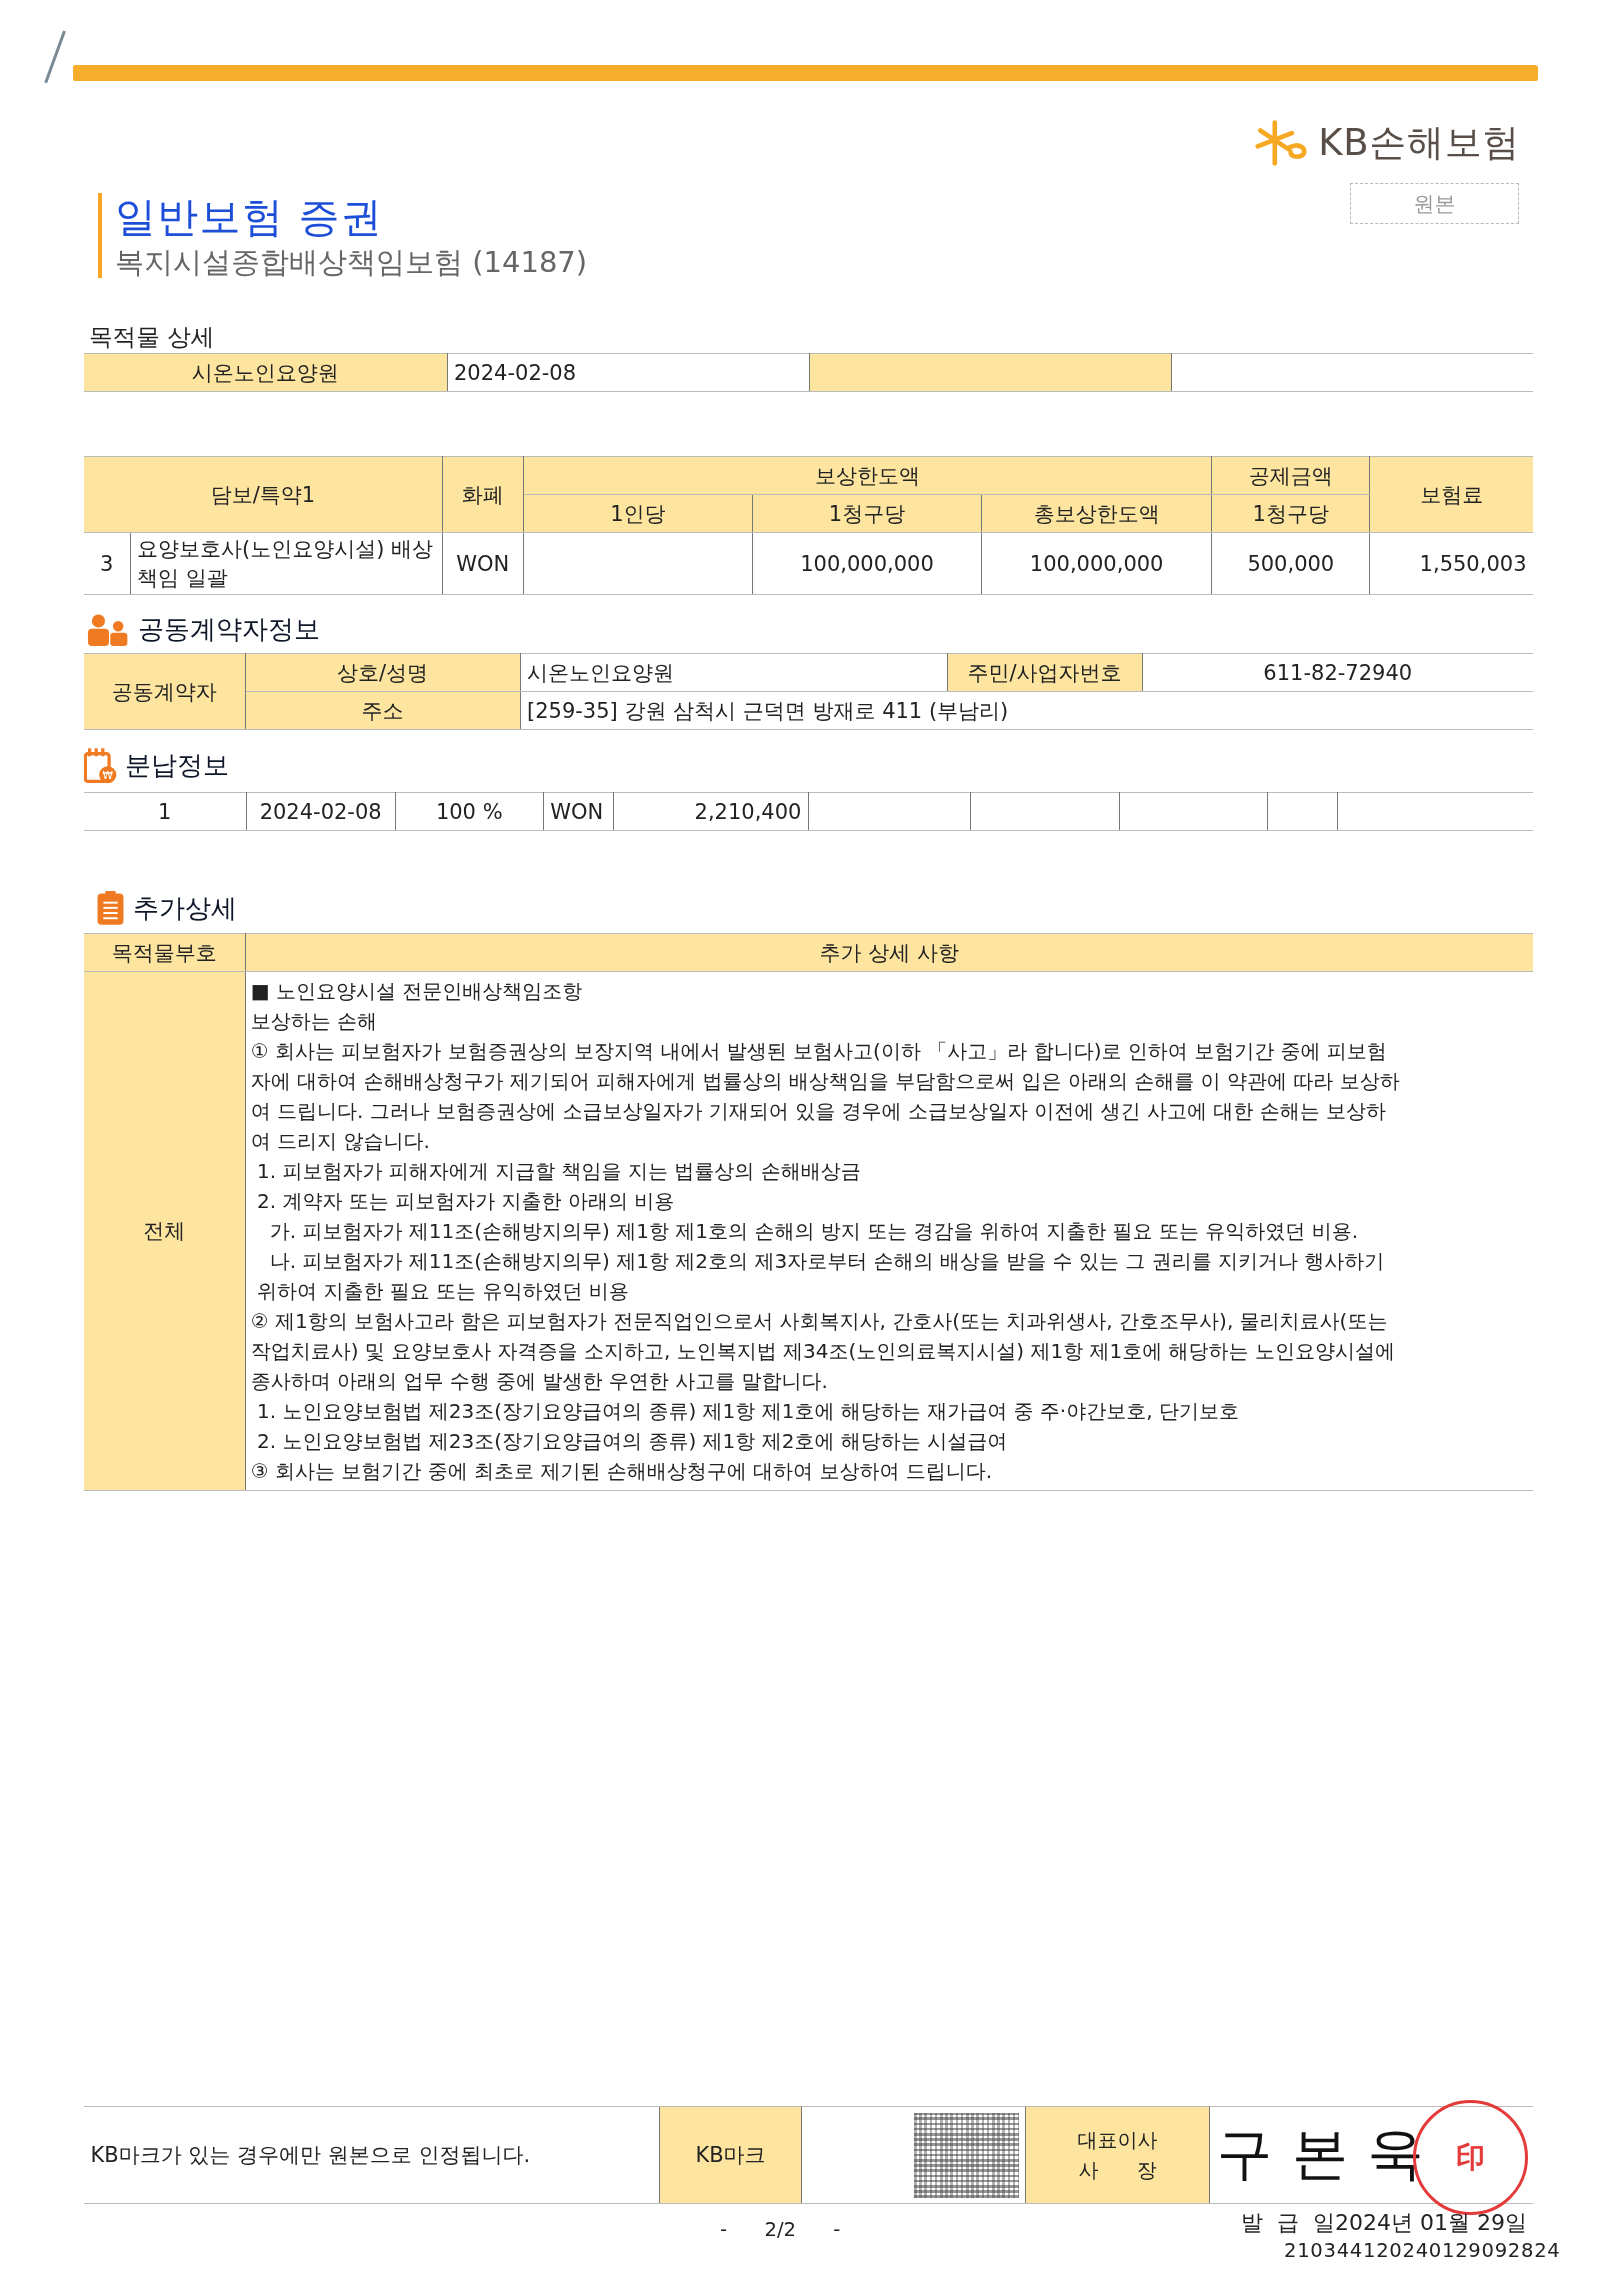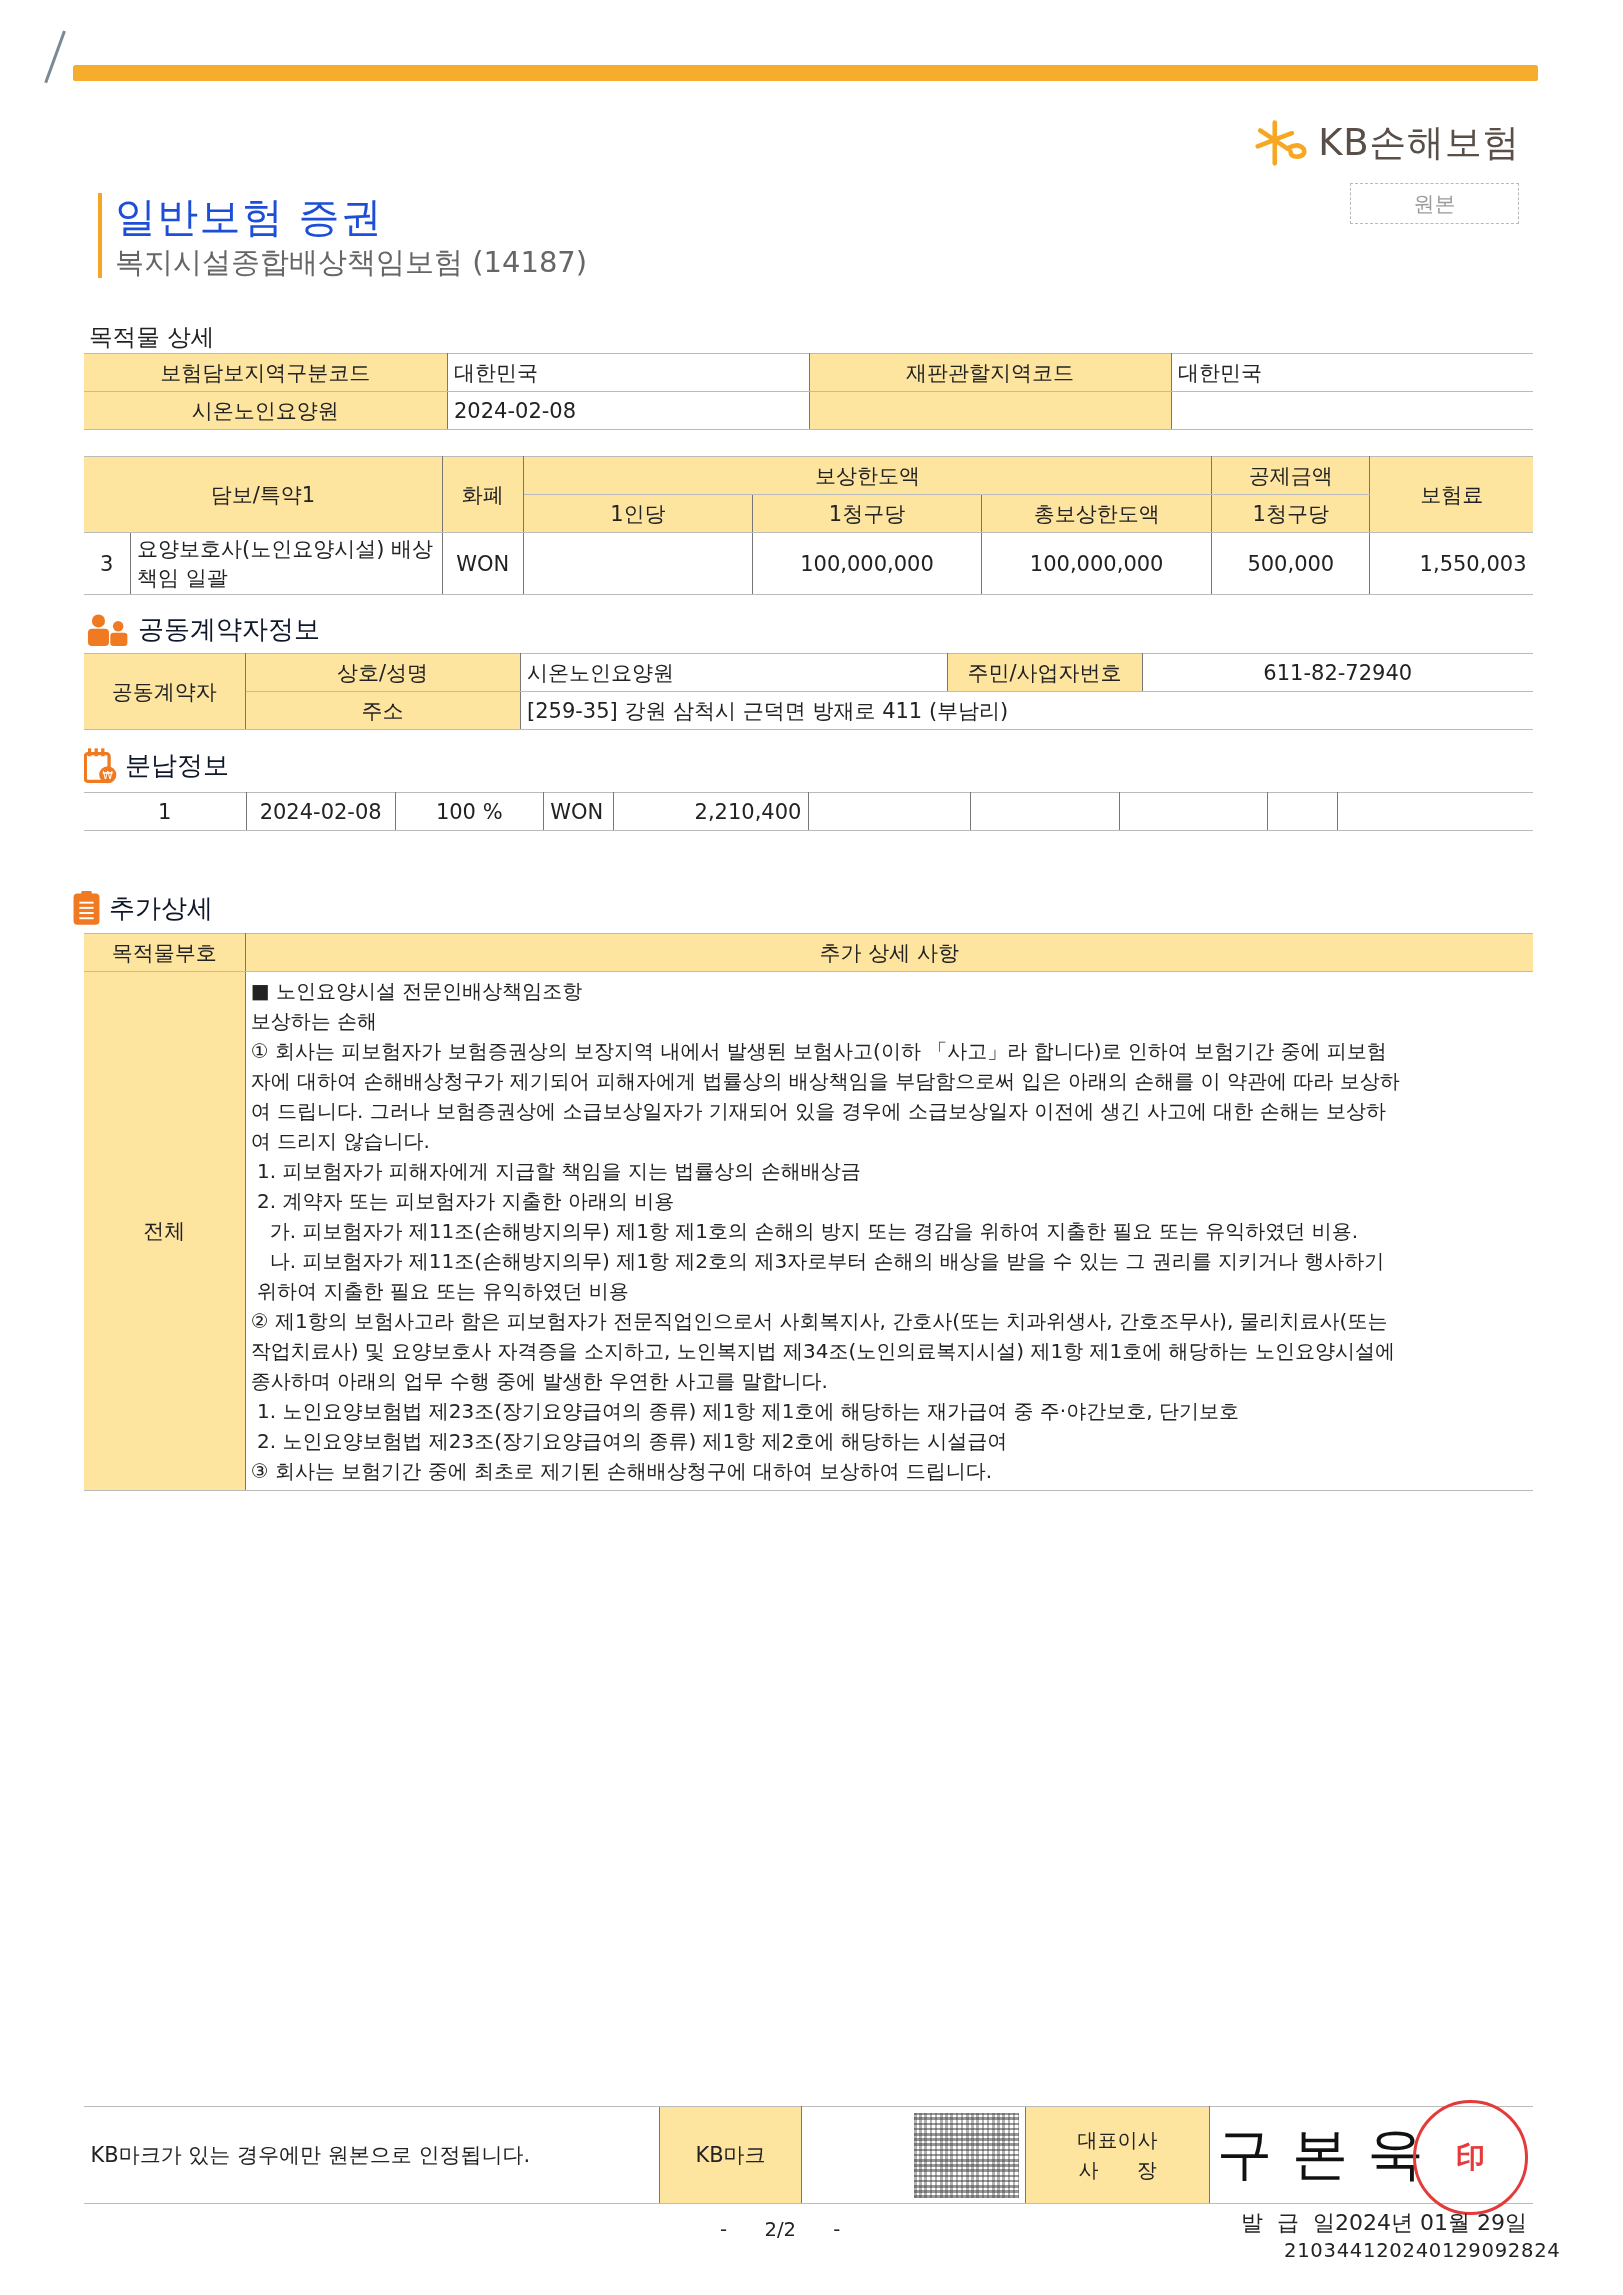--- a/index.html
+++ b/index.html
@@ -67,26 +67,20 @@
 
 <div class="abs sec-label" style="left:89px; top:321px;">목적물 상세</div>
 <table style="left:84px; top:353px; width:1449px;">
   <colgroup>
       <col style="width:363px">
       <col style="width:362px">
       <col style="width:362px">
       <col style="width:362px">
     </colgroup>
   <tbody>
-      <tr style="height:38px;">
-    <td class="hd">보험담보지역구분코드</td>
-    <td class="val">대한민국</td>
-    <td class="hd">재판관할지역코드</td>
-    <td class="val">대한민국</td>
-  </tr>
   <tr style="height:38px;">
     <td class="hd">시온노인요양원</td>
     <td class="val">2024-02-08</td>
     <td class="hd"></td>
     <td class="val"></td>
   </tr>
 </tbody>
   </table>
 
 <table style="left:84px; top:456px; width:1449px;">
@@ -196,21 +190,21 @@
     <td class="r">2,210,400</td>
     <td class="c"></td>
     <td class="c"></td>
     <td class="c"></td>
     <td></td>
     <td class="r"></td>
   </tr>
 </tbody>
   </table>
 
-<div class="abs sec-heading" style="left:72px; top:891px;align-items:center;">
+<div class="abs sec-heading" style="left:96px; top:891px;align-items:center;">
   <svg width="29" height="35" viewBox="0 0 44 54">
     <rect x="2" y="4" width="40" height="48" rx="6" class="icon-orange"></rect>
     <rect x="14" y="0" width="16" height="8" rx="2" class="icon-orange"></rect>
     <g stroke="#fff" stroke-width="3">
         <line x1="11" y1="18" x2="33" y2="18"></line>
         <line x1="11" y1="26" x2="33" y2="26"></line>
         <line x1="11" y1="34" x2="33" y2="34"></line>
         <line x1="11" y1="42" x2="33" y2="42"></line>
       </g>
   </svg>

